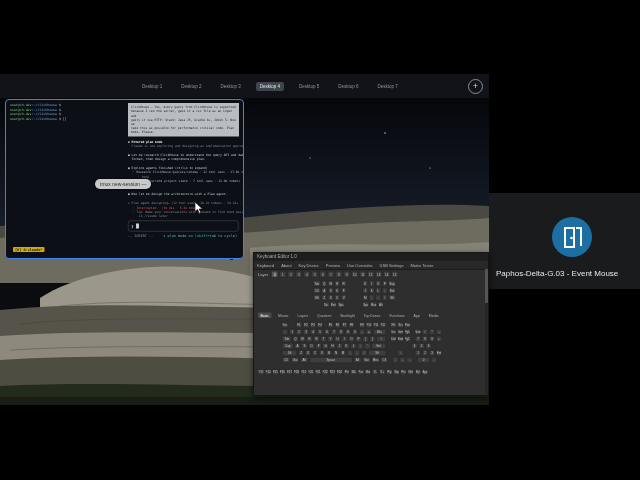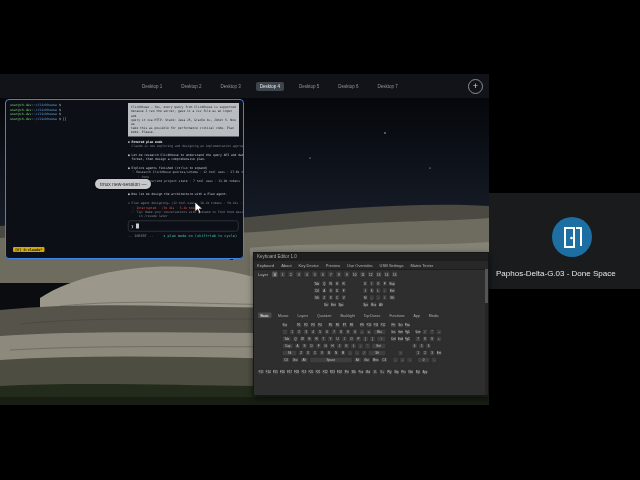--- a/index.html
+++ b/index.html
@@ -425,18 +425,18 @@
   <div class="doorwrap">
     <svg viewBox="0 0 40 40" width="40" height="40">
       <circle cx="20" cy="20" r="20" fill="#1d6fa3"></circle>
       <g stroke="#ffffff" stroke-width="2" fill="none">
         <path d="M24 11 h5 v18"></path>
         <rect x="13" y="11" width="9" height="19"></rect>
       </g>
       <circle cx="19.5" cy="21" r="1.3" fill="#ffffff"></circle>
     </svg>
   </div>
-  <div class="panel-label">Paphos-Delta-G.03 - Done Space</div>
+  <div class="panel-label">Paphos-Delta-G.03 - Event Mouse</div>
 </div>
 
 <svg class="mousecursor" width="9" height="12" viewBox="0 0 9 12">
   <polygon points="0,0 0,9.5 2.6,7.4 4.2,11.4 5.8,10.7 4.2,6.9 7.4,6.9" fill="#fff" stroke="#000" stroke-width="0.6"></polygon>
 </svg>
 
 </body></html>

